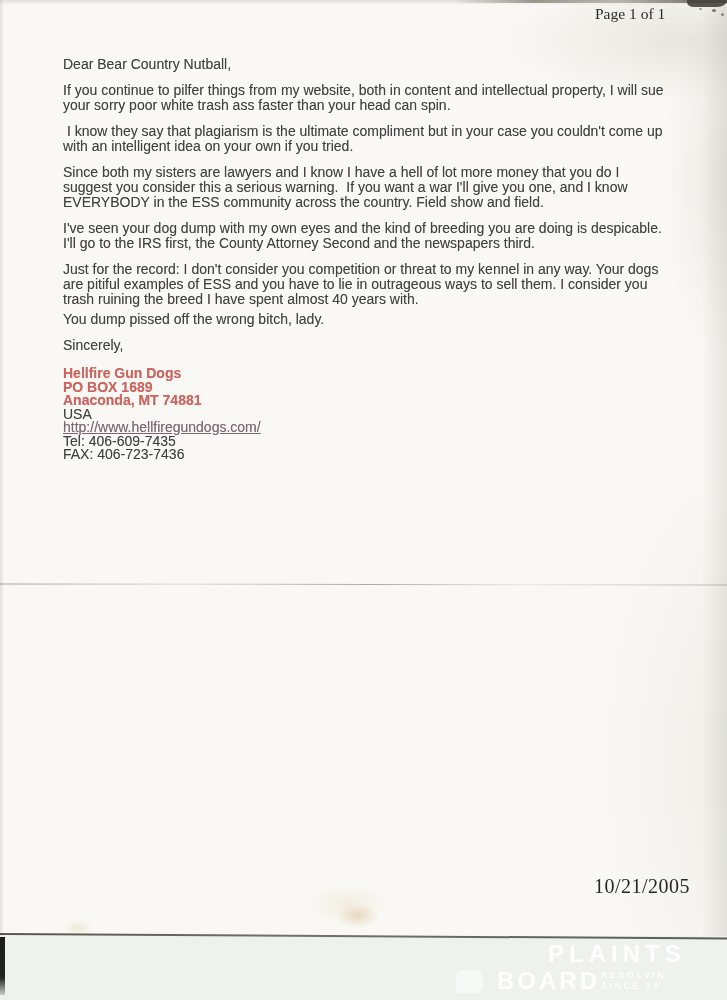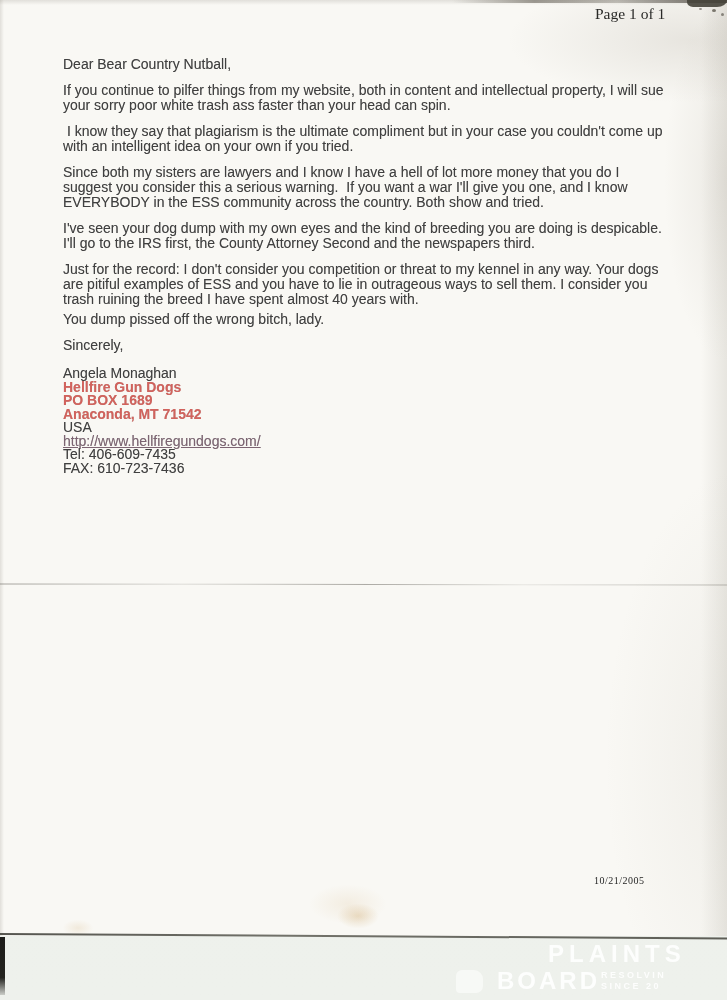--- a/index.html
+++ b/index.html
@@ -63,21 +63,21 @@
     font-size:14px; line-height:15px; color:#404040;
     text-shadow: 0 0 0.6px rgba(64,64,64,0.35);
   }
   .letter-body p { margin:0 0 11px 0; white-space:pre-wrap; }
   .letter-body p.tight { margin-top:-6px; }
   .sig { line-height:13.5px; margin-top:14px; }
   .sig .red { color:#d2625c; font-weight:bold; }
   .sig .url { color:#7c6472; text-decoration:underline; }
   .date-text {
     position:absolute; left:594px; top:875px;
-    font-family:"Liberation Serif", serif; font-size:10px; color:#262626; letter-spacing:0.5px;
+    font-family:"Liberation Serif", serif; font-size:20px; color:#262626; letter-spacing:0.5px;
   }
   
   .watermark {
     position:absolute; left:440px; top:932px; width:340px; height:68px;
     color:rgba(255,255,255,0.88); font-weight:bold; pointer-events:none;
   }
   .wm-line1 { position:absolute; left:108px; top:8px;  font-size:24px; letter-spacing:5px; }
   .wm-line2 { position:absolute; left:57px;  top:35px; font-size:24px; letter-spacing:3px; }
   .wm-icon  {
     position:absolute; left:16px; top:38px; width:27px; height:23px;
@@ -94,35 +94,34 @@
   <div class="speck s1"></div>
   <div class="speck s2"></div>
   <div class="speck s3"></div>
 
   <div class="page-header">Page 1 of 1</div>
 
   <div class="letter-body">
     <p>Dear Bear Country Nutball,</p>
     <p>If you continue to pilfer things from my website, both in content and intellectual property, I will sue your sorry poor white trash ass faster than your head can spin.</p>
     <p> I know they say that plagiarism is the ultimate compliment but in your case you couldn't come up with an intelligent idea on your own if you tried.</p>
-    <p>Since both my sisters are lawyers and I know I have a hell of lot more money that you do I suggest you consider this a serious warning.  If you want a war I'll give you one, and I know EVERYBODY in the ESS community across the country. Both show and tried.</p>
+    <p>Since both my sisters are lawyers and I know I have a hell of lot more money that you do I suggest you consider this a serious warning.  If you want a war I'll give you one, and I know EVERYBODY in the ESS community across the country. Field show and field.</p>
     <p>I've seen your dog dump with my own eyes and the kind of breeding you are doing is despicable. I'll go to the IRS first, the County Attorney Second and the newspapers third.</p>
     <p>Just for the record: I don't consider you competition or threat to my kennel in any way. Your dogs are pitiful examples of ESS and you have to lie in outrageous ways to sell them. I consider you trash ruining the breed I have spent almost 40 years with.</p>
     <p class="tight">You dump pissed off the wrong bitch, lady.</p>
     <p>Sincerely,</p>
 
     <div class="sig">
-      <div>Angela Monaghan</div>
       <div class="red">Hellfire Gun Dogs</div>
       <div class="red">PO BOX 1689</div>
-      <div class="red">Anaconda, MT 71542</div>
+      <div class="red">Anaconda, MT 74881</div>
       <div>USA</div>
       <div class="url">http://www.hellfiregundogs.com/</div>
       <div>Tel: 406-609-7435</div>
-      <div>FAX: 610-723-7436</div>
+      <div>FAX: 406-723-7436</div>
     </div>
   </div>
 
   <div class="date-text">10/21/2005</div>
   <div class="crease"></div>
 </div>
 
 <div class="paper-edge"></div>
 <div class="bl-strip"></div>
 

